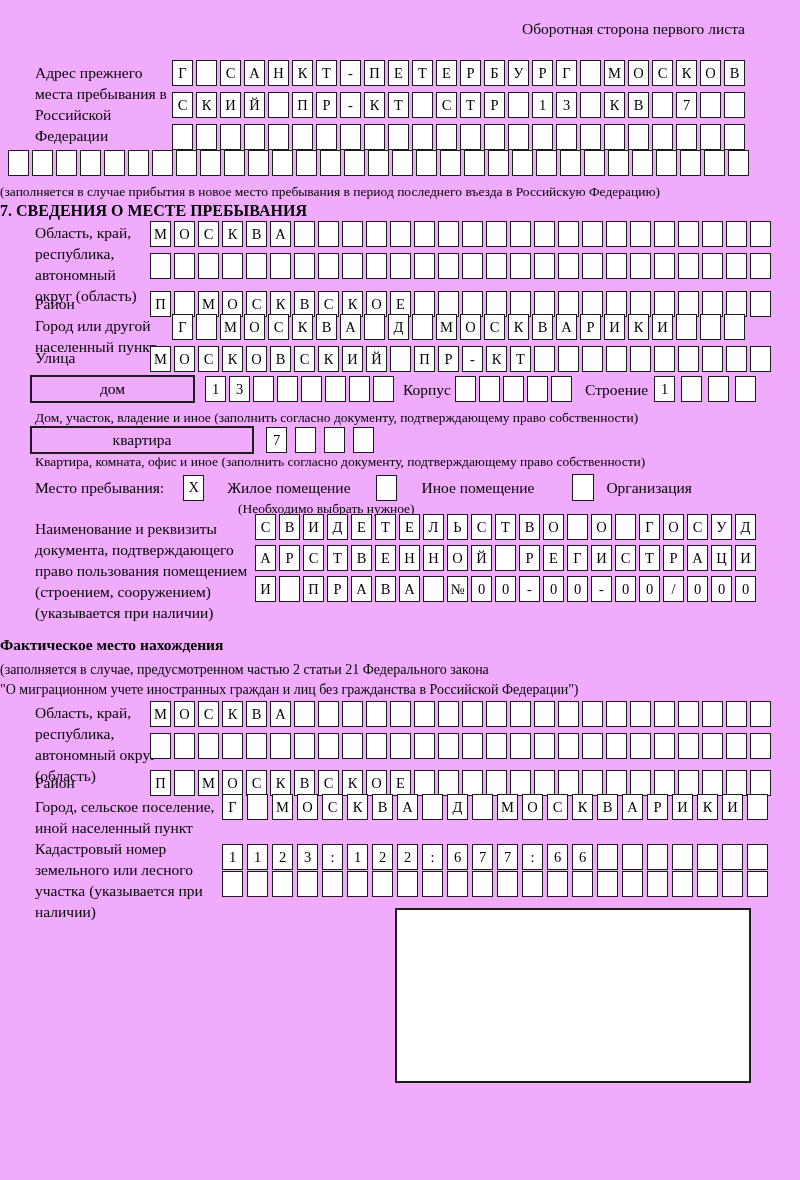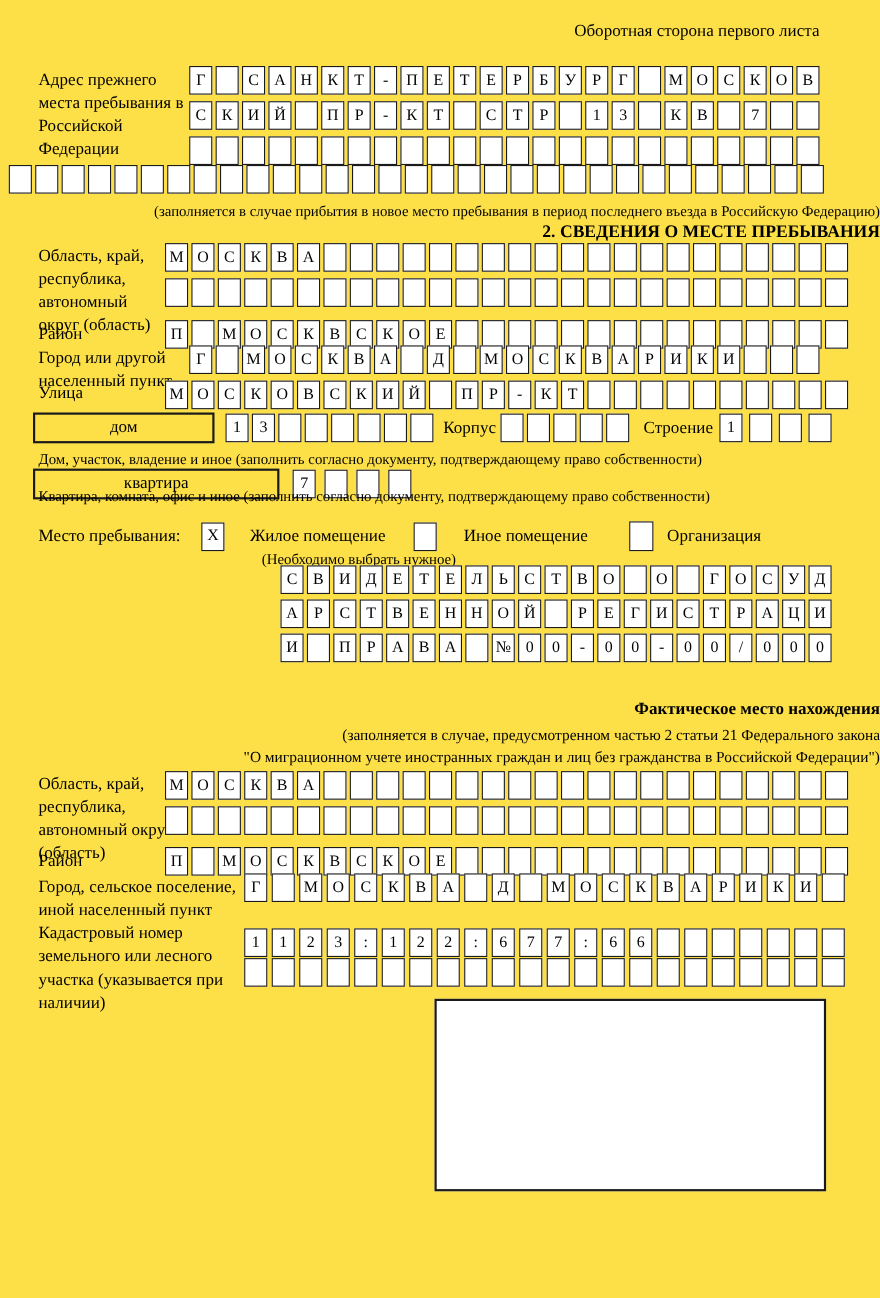--- a/index.html
+++ b/index.html
@@ -1,26 +1,26 @@
 <!DOCTYPE html>
 <html><head>
 <meta charset="utf-8">
 <style>
   html,body { margin:0; padding:0; background:#ffffff; }
   .page {
     position:relative; width:800px; height:1180px;
-    background:#fde047; color:#000;
+    background:#f0abfc; color:#000;
     font-family:"Liberation Serif", serif;
     overflow:hidden;
   }
   .abs { position:absolute; }
   .label { font-size:15.5px; line-height:21px; }
   .small { font-size:13.5px; line-height:19px; }
   .bold { font-weight:bold; }
-  .center { left:0; width:800px; text-align:right; }
+  .center { left:0; width:800px; text-align:left; }
   .cells { display:flex; gap:3px; }
   .cells.g4 { gap:4px; }
   .cells.g6 { gap:6px; }
   .cells.g8 { gap:8px; }
   .cell {
     flex:none; width:21px; height:26px; box-sizing:border-box;
     border:1.8px solid #1b1b1b; background:#fff;
     display:flex; align-items:center; justify-content:center;
     font-size:14.5px; font-family:"Liberation Serif", serif;
   }
@@ -147,21 +147,21 @@
       <span class="cell"></span>
       <span class="cell"></span>
       <span class="cell"></span>
       <span class="cell"></span>
       <span class="cell"></span>
       <span class="cell"></span>
       <span class="cell"></span>
     </div>
   <div class="abs small center" style="top:182px;">(заполняется в случае прибытия в новое место пребывания в период последнего въезда в Российскую Федерацию)</div>
 
-  <div class="abs bold center" style="top:202px; font-size:16px;">2. СВЕДЕНИЯ О МЕСТЕ ПРЕБЫВАНИЯ</div>
+  <div class="abs bold center" style="top:202px; font-size:16px;">7. СВЕДЕНИЯ О МЕСТЕ ПРЕБЫВАНИЯ</div>
 
   <div class="abs label" style="top:222px; left:35px; width:115px;">Область, край, республика, автономный округ (область)</div>
   <div class="abs cells" style="top:221px; left:150px;">
       <span class="cell">М</span>
       <span class="cell">О</span>
       <span class="cell">С</span>
       <span class="cell">К</span>
       <span class="cell">В</span>
       <span class="cell">А</span>
       <span class="cell"></span>
@@ -334,33 +334,34 @@
 
   <div class="abs flexrow" style="top:426px; left:30px;">
     <div class="namebox" style="width:224px; height:28px;">квартира</div>
     <div class="cells g8" style="margin-left:12px;">
         <span class="cell">7</span>
         <span class="cell"></span>
         <span class="cell"></span>
         <span class="cell"></span>
       </div>
   </div>
-  <div class="abs small" style="top:441px; left:35px;">Квартира, комната, офис и иное (заполнить согласно документу, подтверждающему право собственности)</div>
+  <div class="abs small" style="top:452px; left:35px;">Квартира, комната, офис и иное (заполнить согласно документу, подтверждающему право собственности)</div>
 
   <div class="abs flexrow" style="top:474px; left:35px;gap:12px;">
     <div class="label">Место пребывания:</div>
     <div class="cell" style="margin-left:7px;">X</div>
     <div class="label" style="margin-left:11px;">Жилое помещение</div>
     <div class="cell" style="margin-left:13px;"></div>
     <div class="label" style="margin-left:13px;">Иное помещение</div>
     <div class="cell bigcell" style="margin-left:26px;"></div>
     <div class="label" style="">Организация</div>
   </div>
   <div class="abs small" style="top:499px; left:238px;">(Необходимо выбрать нужное)</div>
 
+  <div class="abs label" style="top:518px; left:35px; width:218px;">Наименование и реквизиты документа, подтверждающего право пользования помещением (строением, сооружением) (указывается при наличии)</div>
   <div class="abs cells" style="top:514px; left:255px;">
       <span class="cell">С</span>
       <span class="cell">В</span>
       <span class="cell">И</span>
       <span class="cell">Д</span>
       <span class="cell">Е</span>
       <span class="cell">Т</span>
       <span class="cell">Е</span>
       <span class="cell">Л</span>
       <span class="cell">Ь</span>

